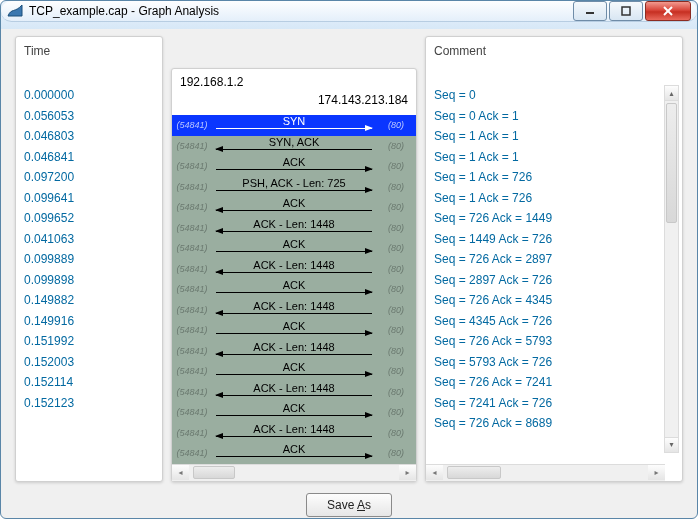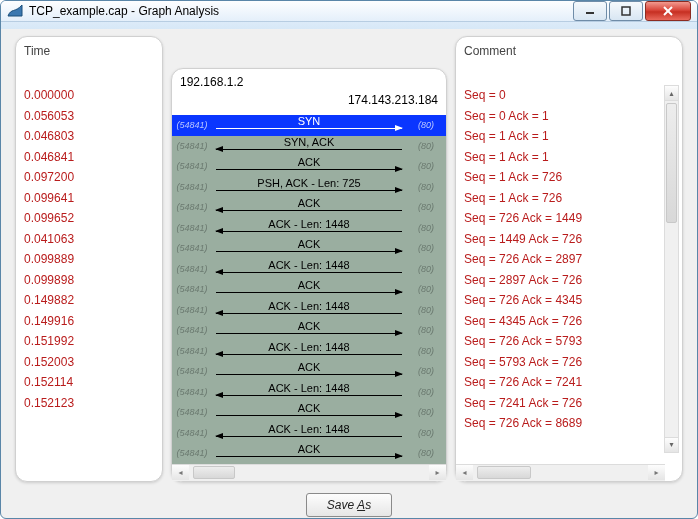--- a/index.html
+++ b/index.html
@@ -23,20 +23,21 @@
     flex-direction: column;
     overflow: hidden;
   }
   .titlebar {
     height: 35px;
     display: flex;
     align-items: center;
     padding: 0 6px;
     background: linear-gradient(#fdfeff, #e4effa);
     border-bottom: 1px solid #b7cde2;
+    border-radius: 15px;
   }
   .titlebar .icon { width: 16px; height: 16px; margin-right: 6px; }
   .titlebar .title { flex: 1; color: #000; font-size: 12px; }
   .win-btns { display: flex; gap: 0; }
   .win-btn {
     width: 34px; height: 20px;
     border: 1px solid #6f8ca8;
     background: linear-gradient(#f6f9fc, #d8e6f3);
     border-radius: 3px;
     margin-left: 2px;
@@ -57,45 +58,45 @@
   }
   .panes {
     flex: 1;
     display: flex;
     gap: 8px;
     min-height: 0;
   }
   .pane {
     background: #fff;
     border: 1px solid #d0d0d0;
-    border-radius: 12px;
+    border-radius: 3px;
     box-shadow: 0 1px 3px rgba(0,0,0,0.15);
     display: flex;
     flex-direction: column;
     position: relative;
   }
   .pane.time { width: 148px; }
   .pane.flow { flex: 1; margin-top: 32px; }
-  .pane.comment { width: 228px; justify-content: space-between; }
+  .pane.comment { width: 258px; justify-content: space-between; }
   .pane-header {
     padding: 7px 8px 6px 8px;
     color: #444;
     font-size: 12px;
     height: 46px;
     position: relative;
   }
   .pane-body {
     flex: 1;
     overflow: hidden;
     position: relative;
   }
   .time-list, .comment-list {
     padding: 2px 8px 4px 8px;
     line-height: 20.5px;
-    color: #b91c1c;
+    color: #0369a1;
     white-space: nowrap;
   }
   .flow-header {
     height: 46px;
     position: relative;
     padding: 4px 8px;
   }
   .ip-left { position: absolute; left: 8px; top: 6px; }
   .ip-right { position: absolute; right: 8px; top: 24px; }
   .flow-body {
@@ -215,21 +216,20 @@
   .btn {
     min-width: 86px;
     height: 24px;
     padding: 0 14px;
     border: 1px solid #8a8a8a;
     border-radius: 3px;
     background: linear-gradient(#fdfdfd, #e6e6e6);
     display: inline-flex; align-items: center; justify-content: center;
     font-size: 12px;
     color: #222;
-    font-style: italic;
   }
   .btn.default { border-color: #3c7fb1; box-shadow: 0 0 0 1px #a4d1f0 inset; }
   .underline-key { text-decoration: underline; }
   .pane-body-inner { max-height: 100%; overflow: hidden; }
 </style>
 </head>
 <body>
 <div class="window">
 
   <div class="titlebar">

